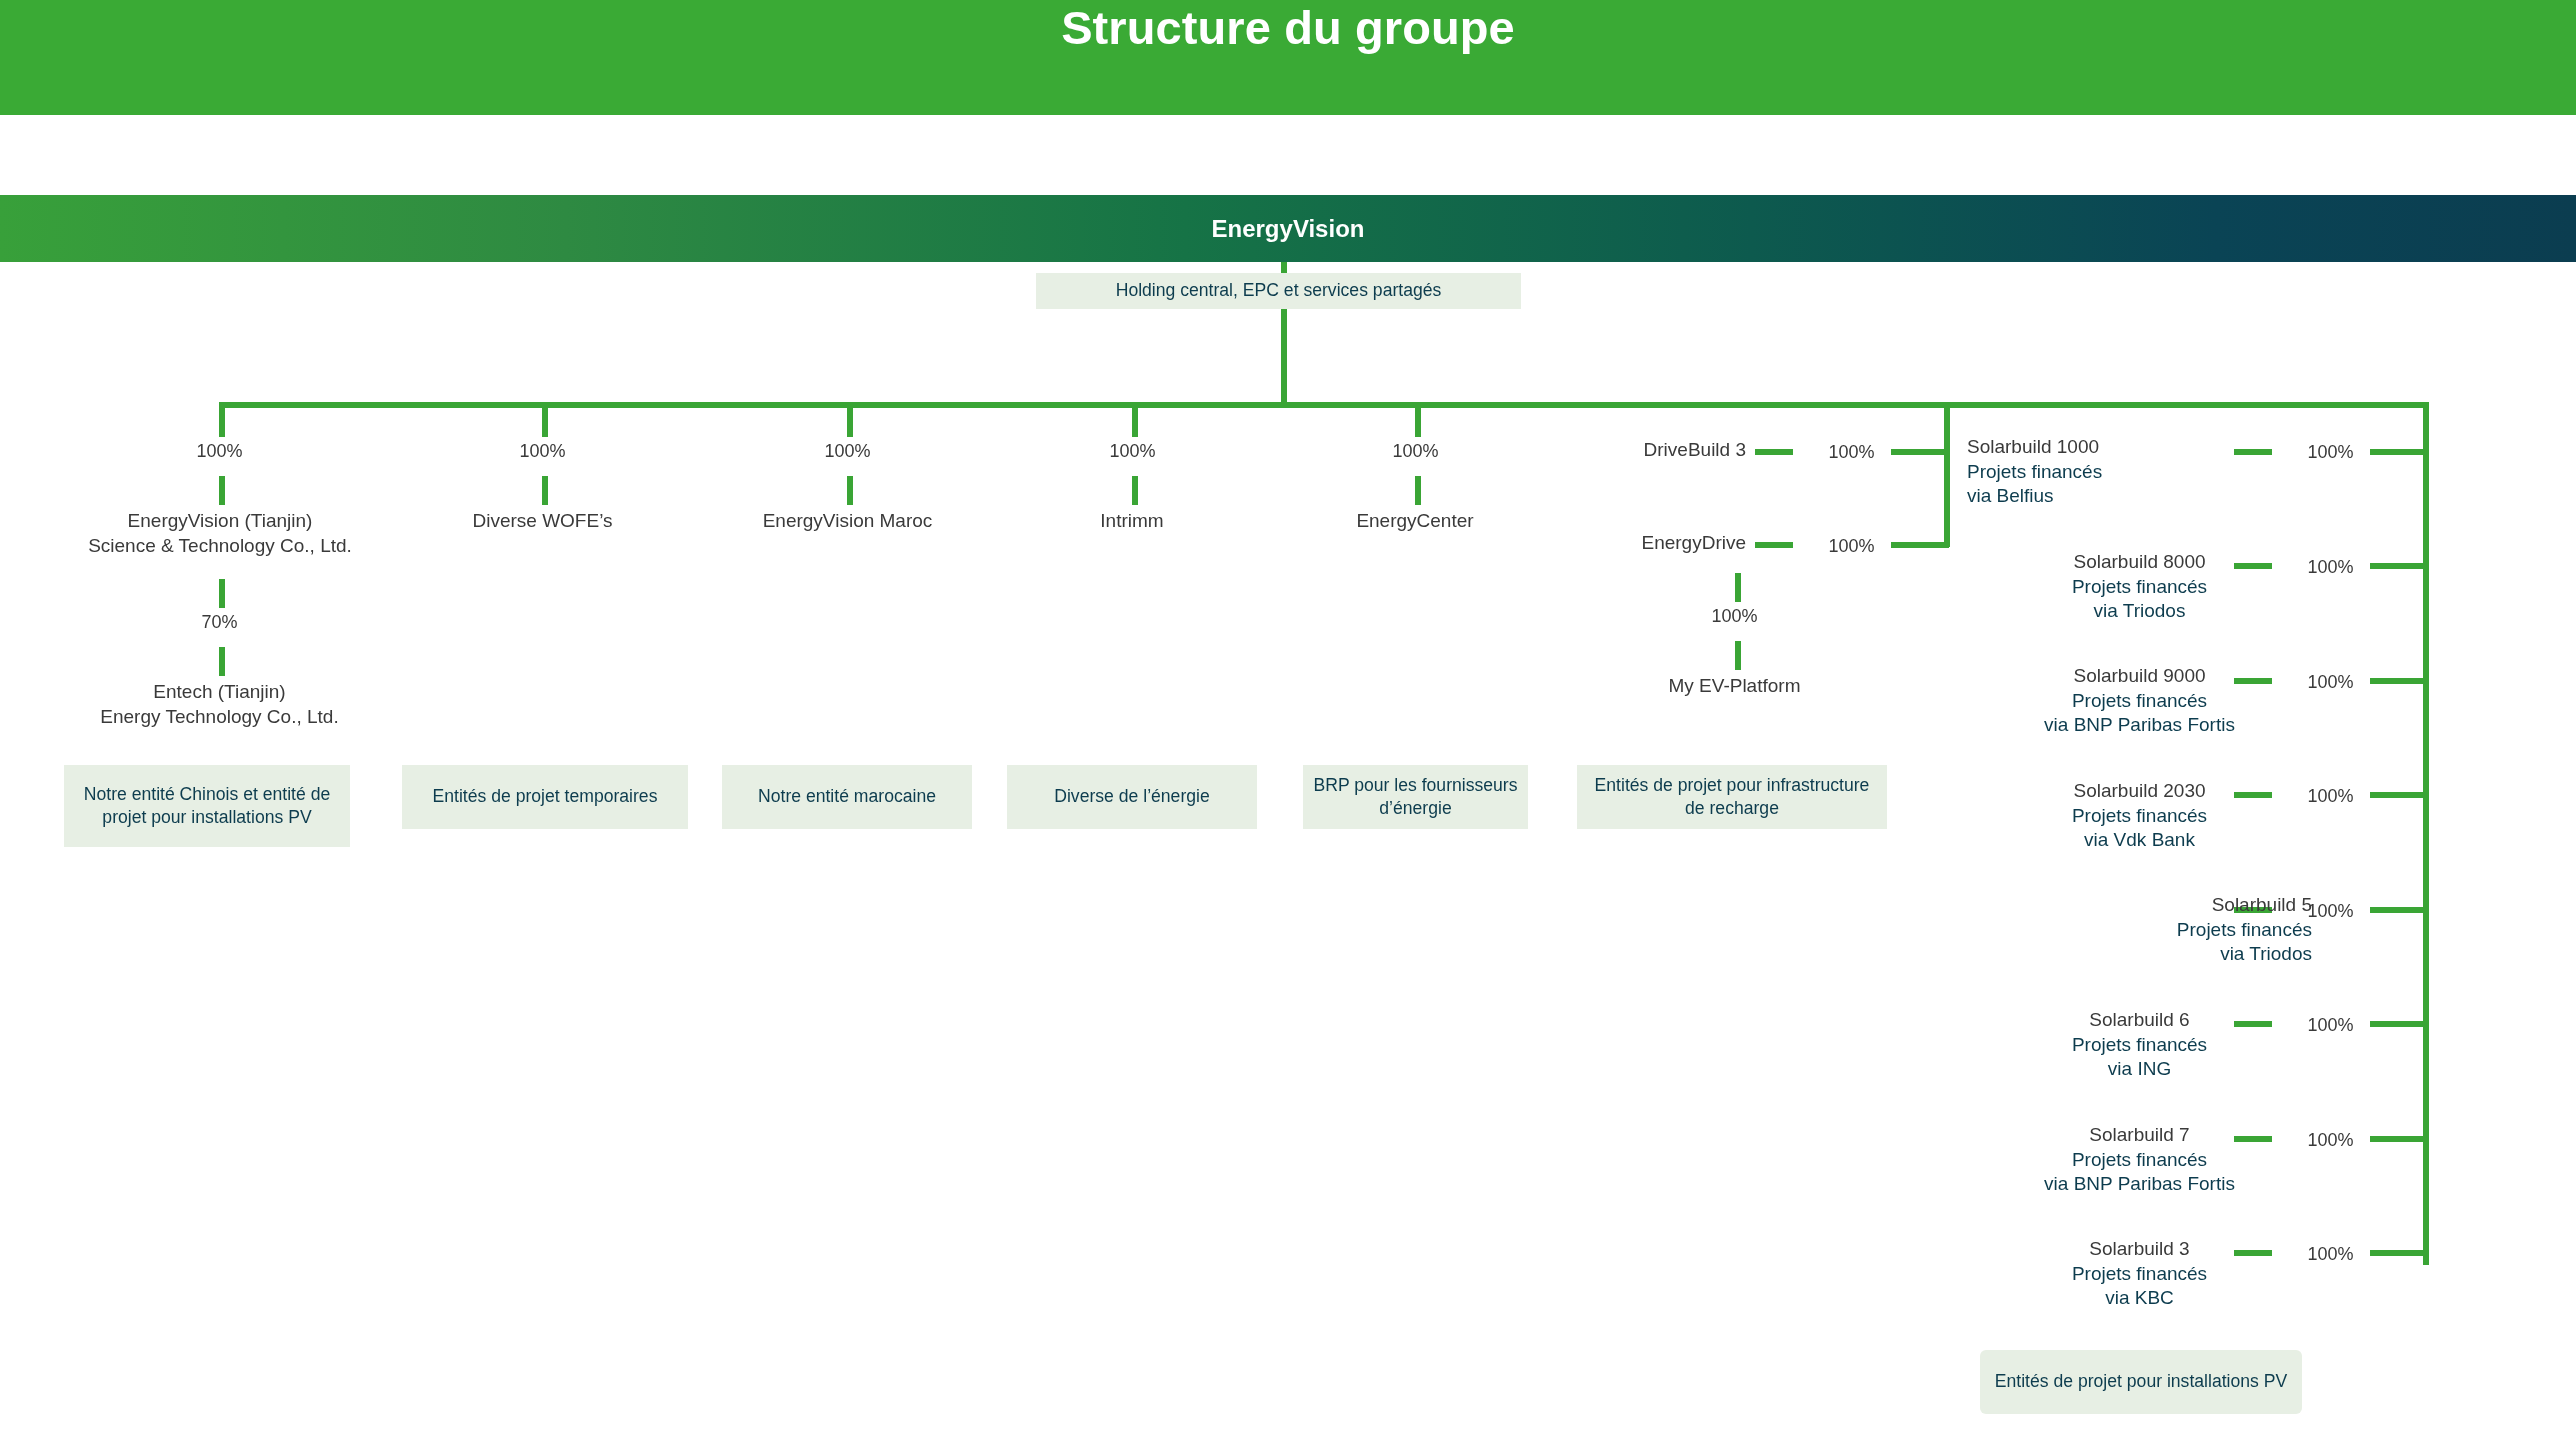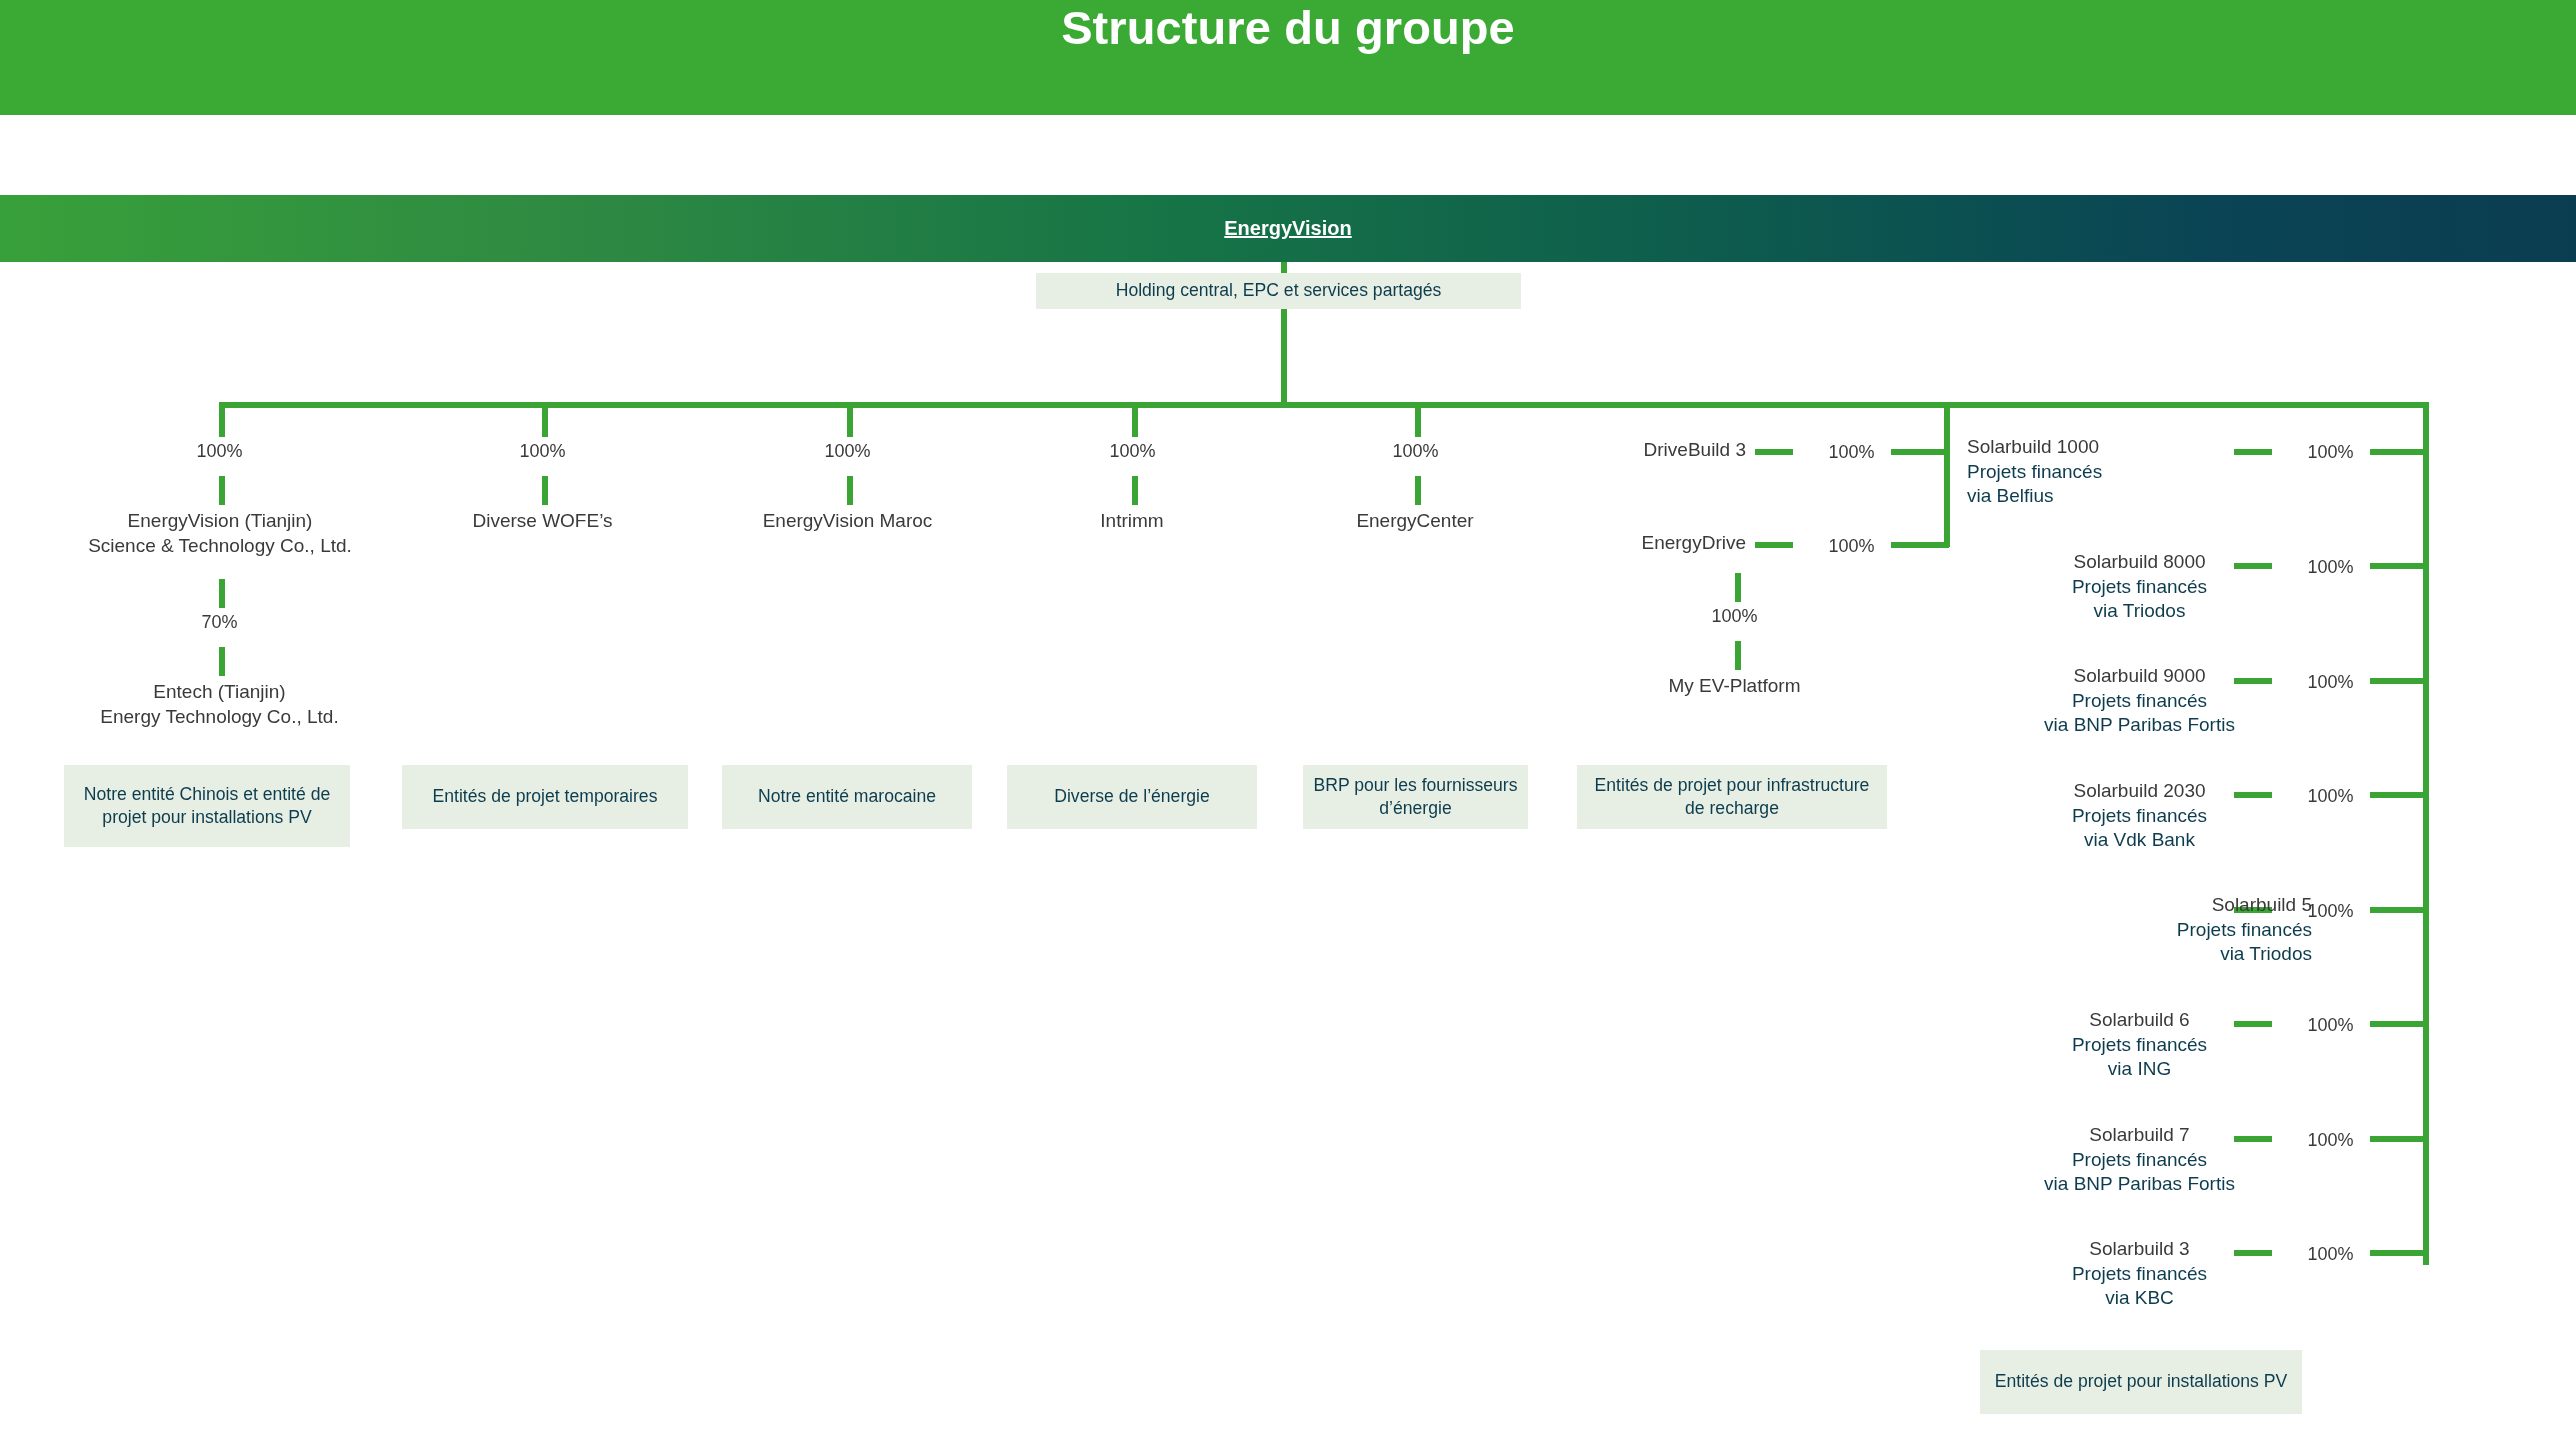--- a/index.html
+++ b/index.html
@@ -16,21 +16,21 @@
   .title-bar h1 {
     color:#ffffff; font-size:47px; font-weight:bold; letter-spacing:0.1px;
   }
 
   
   .ev-banner {
     position:absolute; left:0; top:195px; width:2576px; height:67px;
     background:linear-gradient(90deg,#38a03a 0%,#2e8a42 22%,#167346 46%,#0d5a4e 68%,#0a4455 86%,#0b3d50 100%);
     display:flex; align-items:center; justify-content:center;
   }
-  .ev-banner .ev-name { color:#ffffff; font-size:20px; font-weight:bold;text-decoration:underline; }
+  .ev-banner .ev-name { color:#ffffff; font-size:24px; font-weight:bold; }
 
   
   .chip {
     position:absolute; background:#e7efe4; color:#0d3c4e;
     font-size:17.6px; line-height:1.32; text-align:center;
     display:flex; align-items:center; justify-content:center;
     padding:6px 8.5px;
   }
 
   
@@ -191,17 +191,17 @@
       <div class="hline" style="left: 2370px; top: 1250px; width: 58px;"></div>
       <div class="pct" style="left: 2288px; top: 1244px; width: 85px;">100%</div>
       <div class="hline" style="left: 2234px; top: 1250px; width: 38px;"></div>
       <div class="node" style="left: 1967px; top: 1237px; width: 345px; text-align: center; white-space: normal;">
         <div class="sb-name">Solarbuild 3</div>
         <div class="sb-desc" style="white-space: pre-line;">Projets financés
 via KBC</div>
       </div>
     </div>
 
-  <div class="chip" style="left:1980px; top:1350px; width:322px; height:64px;">Entités de projet
+  <div class="chip" style="left:1980px; top:1350px; width:322px; height:64px;border-radius:6px;">Entités de projet
 pour installations PV</div>
 
 </div>
 
 
 </body></html>

